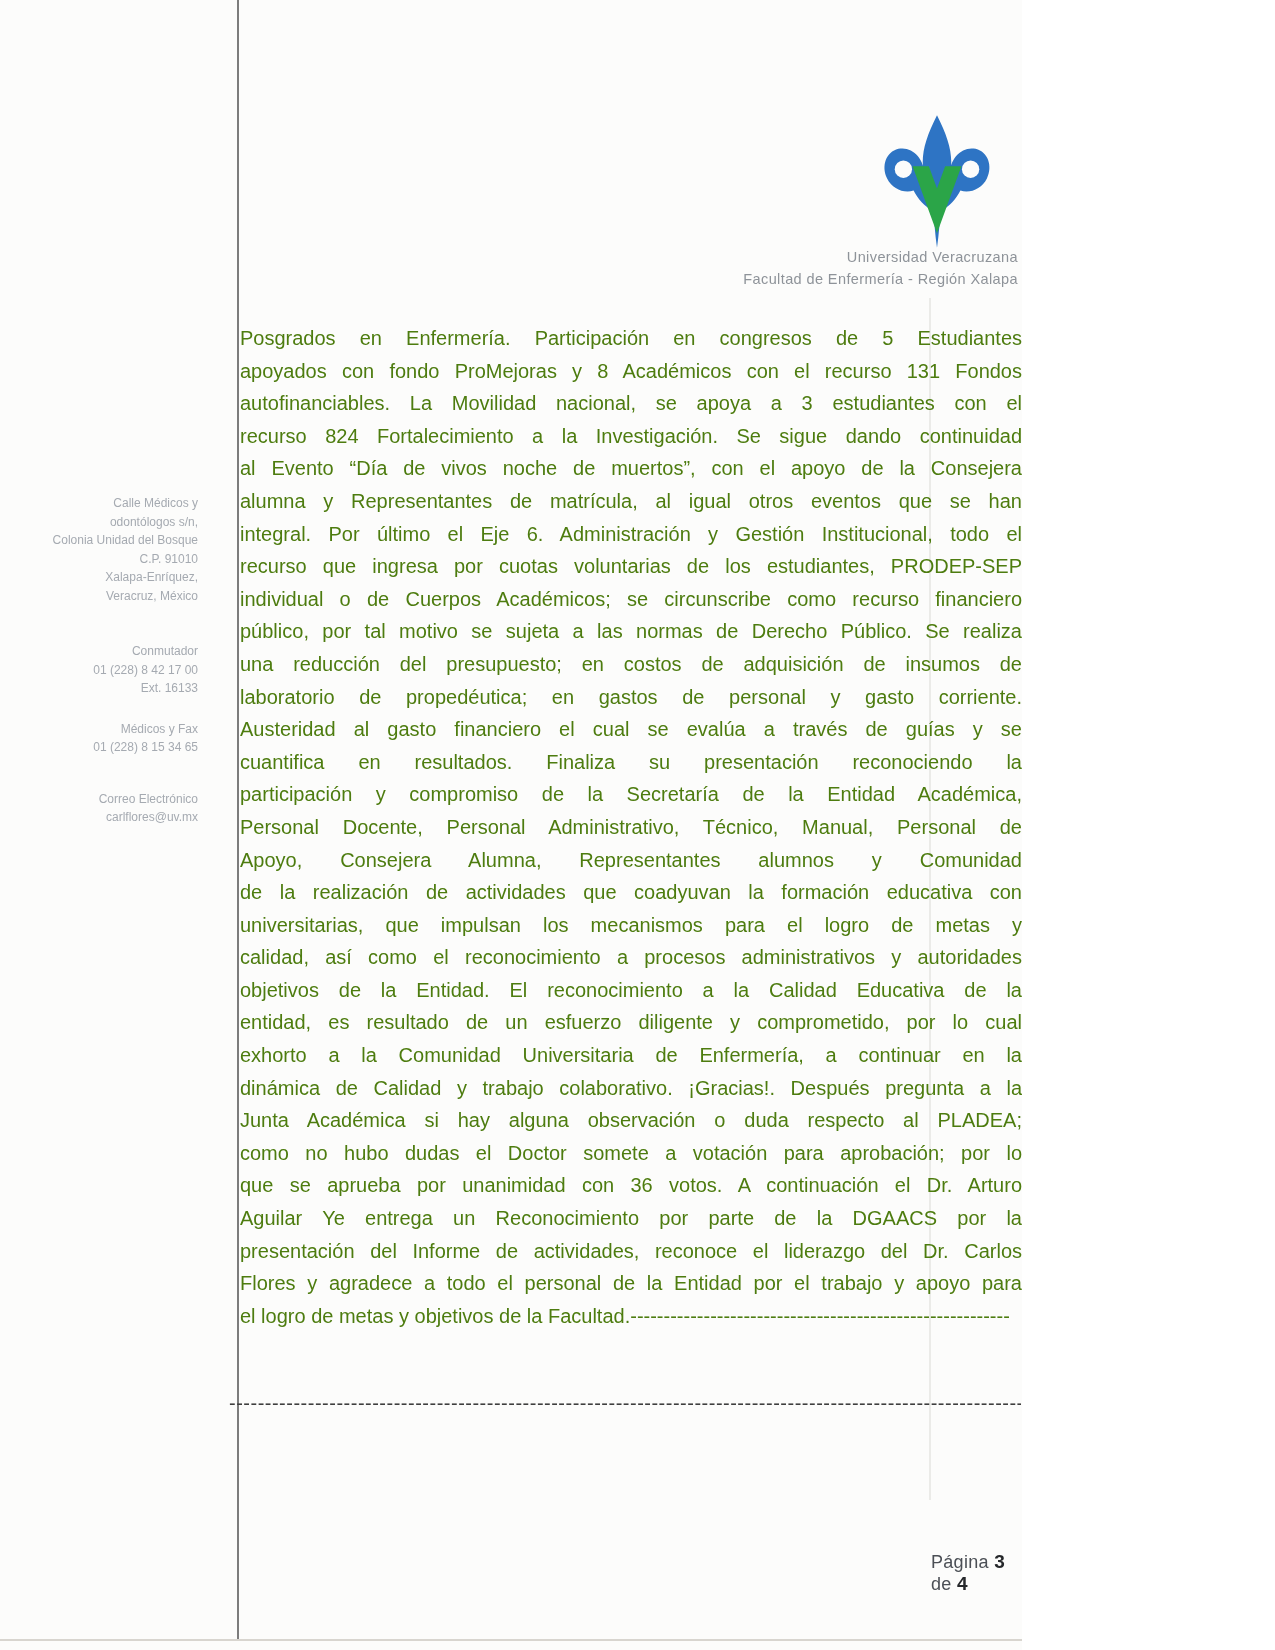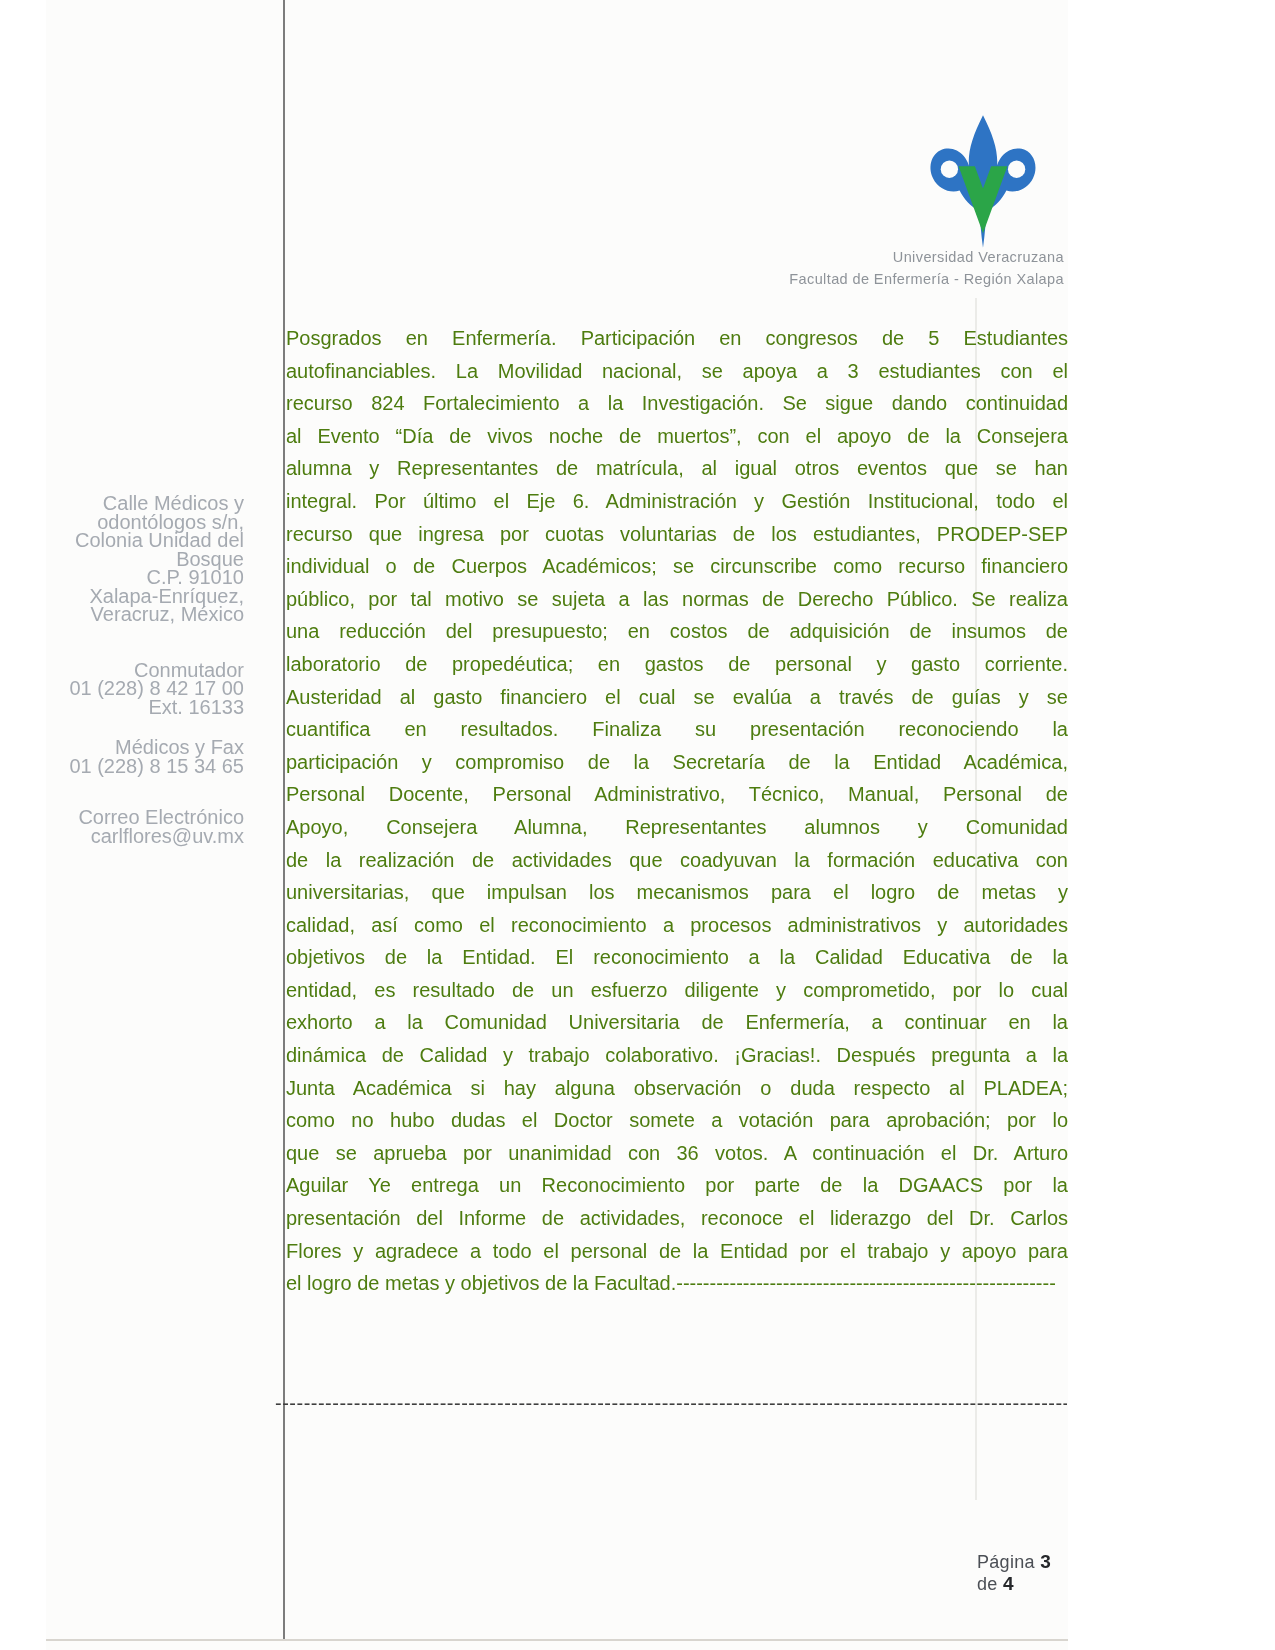--- a/index.html
+++ b/index.html
@@ -1,31 +1,31 @@
 <!DOCTYPE html>
 <html><head>
 <meta charset="utf-8">
 <style>
   * { margin:0; padding:0; box-sizing:border-box; }
   body { font-family:"Liberation Sans", sans-serif; background:#ffffff; }
-  .page { position:relative; width:1022px; height:1650px; background:#fcfcfb; overflow:hidden;margin-left:46px; }
+  .page { position:relative; width:1022px; height:1650px; background:#fcfcfb; overflow:hidden; }
 
   
   .vline    { position:absolute; left:237px; top:0; width:2px; height:1641px; background:#7c7c7c; }
   .bottomline { position:absolute; left:0; top:1639px; width:1275px; height:2px; background:#d8d5cf; }
   .foldline { position:absolute; left:929px; top:298px; width:2px; height:1202px; background:#ebebe8; }
 
   
   .logo { position:absolute; left:881px; top:113px; }
   .hdrtext { position:absolute; left:540px; top:246px; width:478px; text-align:right;
              color:#8e9399; font-size:14.5px; line-height:22px; letter-spacing:0.4px; }
 
   
   .contact { position:absolute; left:8px; top:494px; width:190px; text-align:right;
-             color:#a5aab1; font-size:20px; line-height:18.5px; }
+             color:#a5aab1; font-size:12px; line-height:18.5px; }
   .contact .grp-switch { margin-top:37px; }
   .contact .grp-phone  { margin-top:22px; }
   .contact .grp-mail   { margin-top:33px; }
 
   
   .textcol { position:absolute; left:240px; top:322px; width:782px;
              font-size:20px; line-height:32.6px; color:#4d7c0f; }
   .bline { text-align:justify; text-align-last:justify; height:32.6px; overflow:hidden; }
   .textcol div.bline:last-of-type { text-align-last:left; white-space:nowrap; }
 
@@ -82,20 +82,21 @@
       <div>01 (228) 8 15 34 65</div>
     </div>
     <div class="grp-mail">
       <div>Correo Electrónico</div>
       <div>carlflores@uv.mx</div>
     </div>
   </div>
 
   <div class="textcol">
     <div class="bline">Posgrados en Enfermería. Participación en congresos de 5 Estudiantes</div>
+      <div class="bline">apoyados con fondo ProMejoras y 8 Académicos con el recurso 131 Fondos</div>
       <div class="bline">autofinanciables. La Movilidad nacional, se apoya a 3 estudiantes con el</div>
       <div class="bline">recurso 824 Fortalecimiento a la Investigación. Se sigue dando continuidad</div>
       <div class="bline">al Evento “Día de vivos noche de muertos”, con el apoyo de la Consejera</div>
       <div class="bline">alumna y Representantes de matrícula, al igual otros eventos que se han</div>
       <div class="bline">integral. Por último el Eje 6. Administración y Gestión Institucional, todo el</div>
       <div class="bline">recurso que ingresa por cuotas voluntarias de los estudiantes, PRODEP-SEP</div>
       <div class="bline">individual o de Cuerpos Académicos; se circunscribe como recurso financiero</div>
       <div class="bline">público, por tal motivo se sujeta a las normas de Derecho Público. Se realiza</div>
       <div class="bline">una reducción del presupuesto; en costos de adquisición de insumos de</div>
       <div class="bline">laboratorio de propedéutica; en gastos de personal y gasto corriente.</div>

